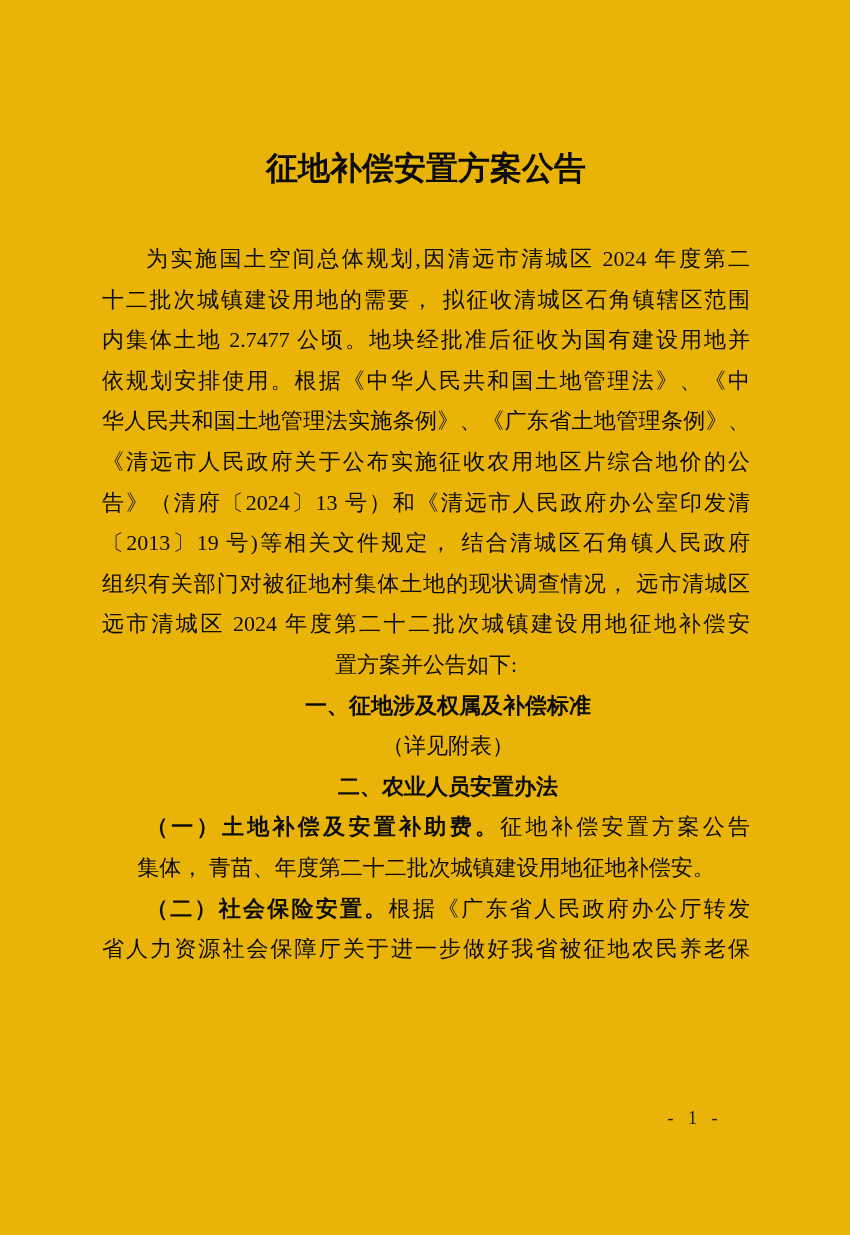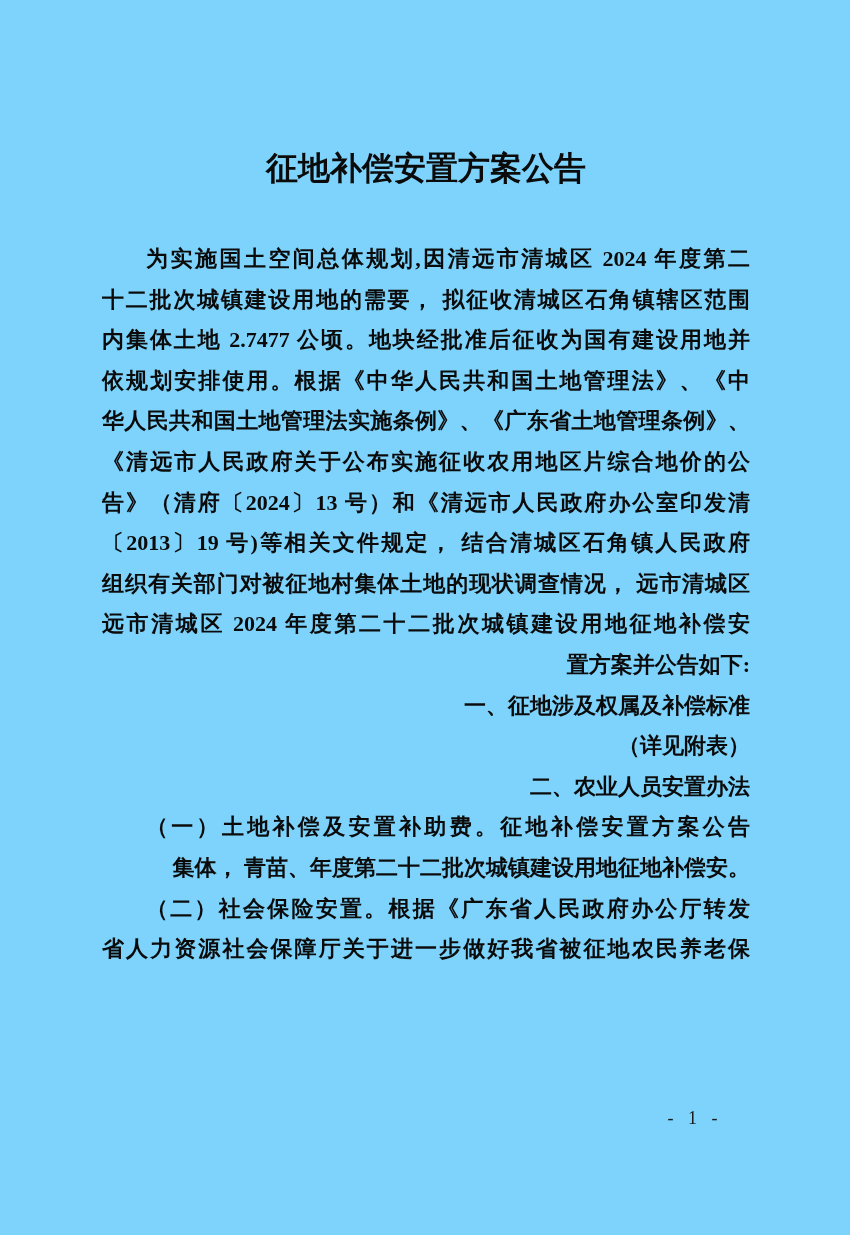--- a/index.html
+++ b/index.html
@@ -4,21 +4,21 @@
 <style>
   html, body {
     margin: 0;
     padding: 0;
     background: #ffffff;
   }
   .page {
     position: relative;
     width: 850px;
     height: 1235px;
-    background: #7dd3fc;
+    background: #eab308;
     overflow: hidden;
     font-family: "Liberation Serif", "DejaVu Serif", serif;
     color: #0b0b0b;
   }
   .doc-title {
     position: absolute;
     top: 146px;
     left: 102px;
     width: 648px;
     text-align: center;
@@ -31,32 +31,32 @@
   .doc-body {
     position: absolute;
     top: 239px;
     left: 102px;
     width: 648px;
   }
   .line {
     height: 40.6px;
     line-height: 40.6px;
     font-size: 22px;
-    text-align: right;
+    text-align: center;
     overflow: visible;
   }
   .line.fill {
     text-align: justify;
     text-align-last: justify;
     text-justify: inter-ideograph;
   }
   .line.indent {
     text-indent: 44px;
   }
-  .seg { font-weight: 700; }
+  .seg { font-weight: 400; }
   .seg.bold { font-weight: 700; }
   .page-footer {
     position: absolute;
     top: 1106px;
     left: 640px;
     width: 110px;
     text-align: center;
     font-size: 18px;
     line-height: 24px;
     letter-spacing: 5px;

